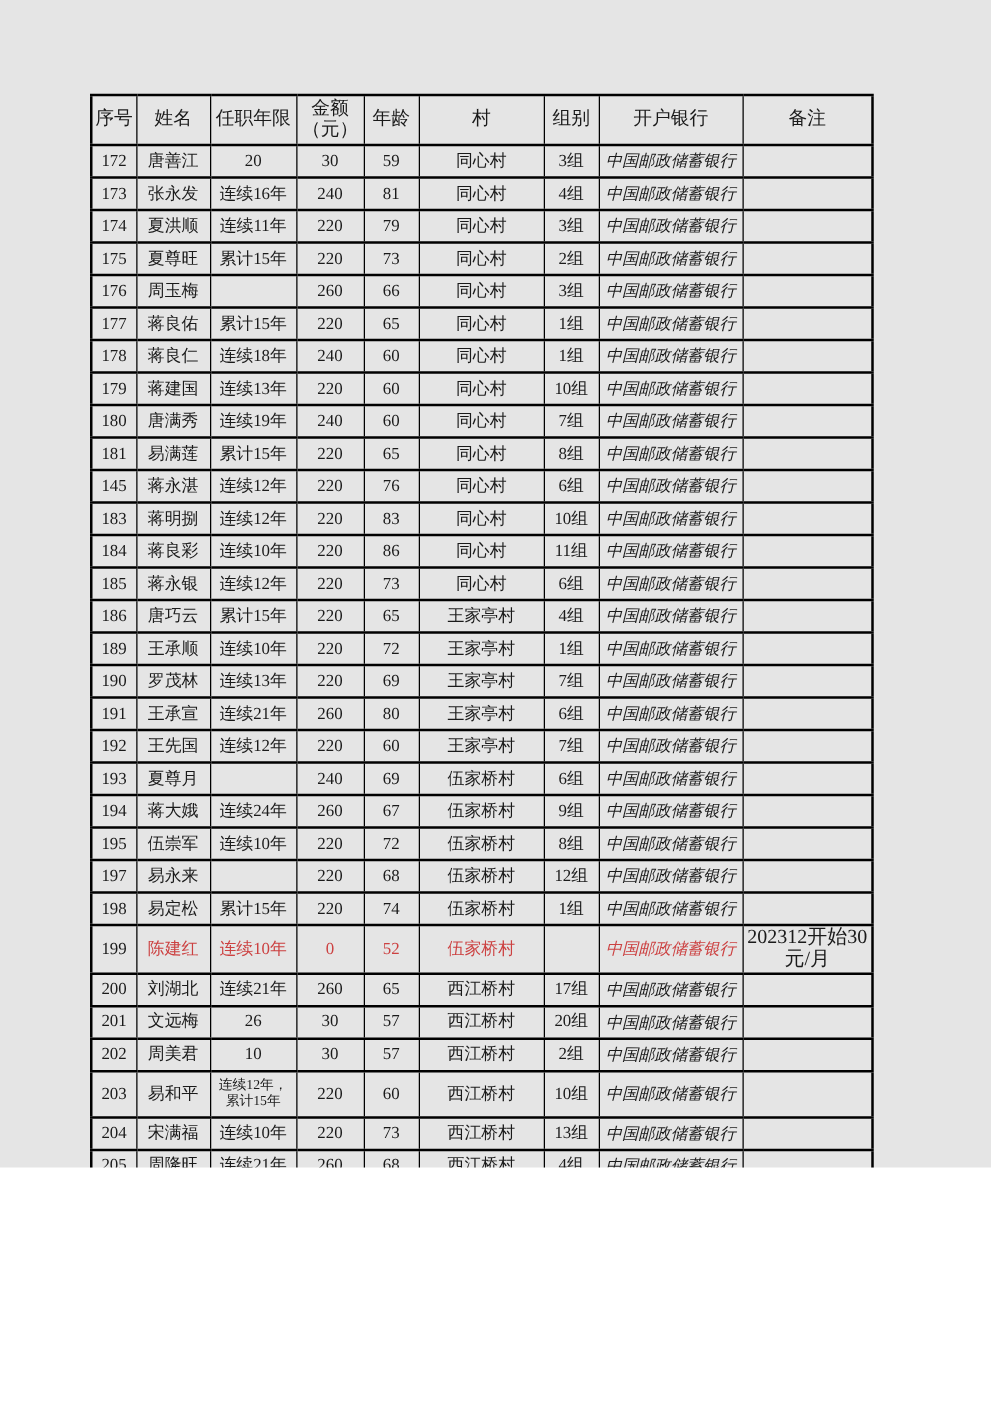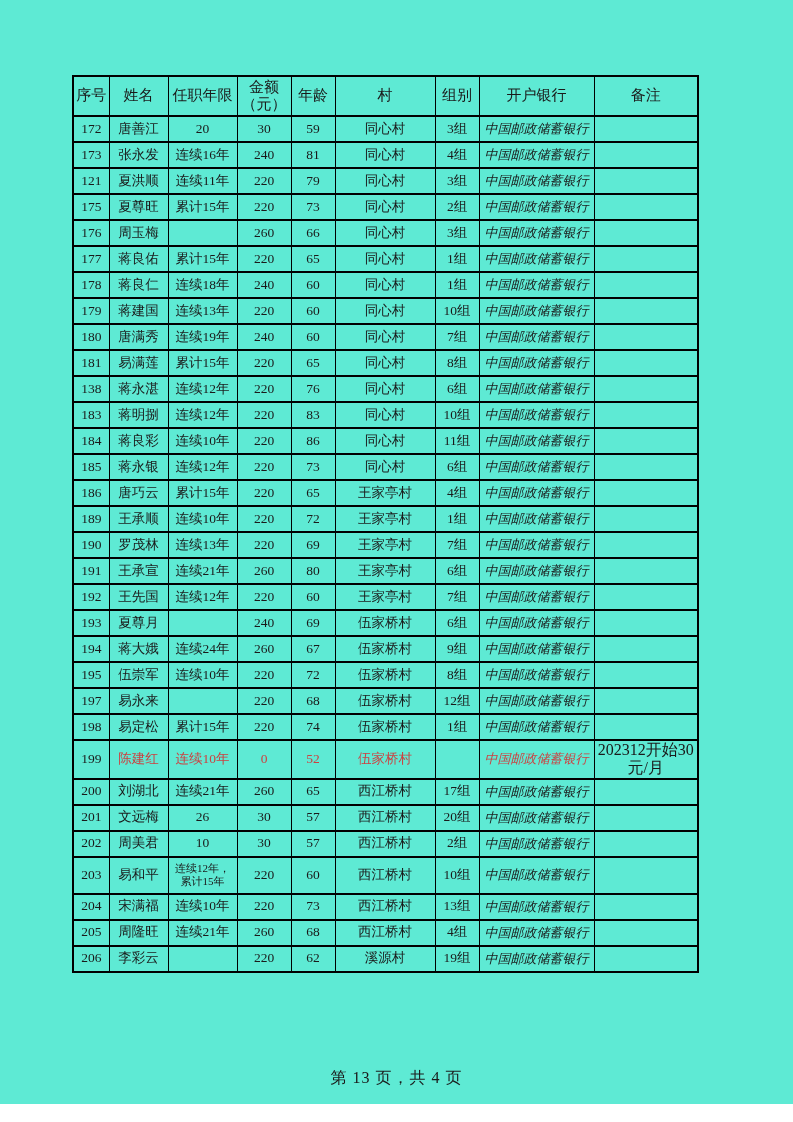--- a/index.html
+++ b/index.html
@@ -4,22 +4,22 @@
 <style>
   html, body { margin: 0; padding: 0; }
   body {
     background: #ffffff;
     font-family: "Liberation Serif", "DejaVu Serif", serif;
     color: #1a1a1a;
   }
   .page {
     position: relative;
     width: 793px;
-    height: 1104px;
-    background: #5eead4;
+    height: 934px;
+    background: #e5e5e5;
     overflow: hidden;
   }
   table.roster {
     position: absolute;
     left: 72px;
     top: 75px;
     border-collapse: collapse;
     table-layout: fixed;
     border: 2px solid #000;
   }
@@ -108,21 +108,21 @@
           <td class="cell-name">张永发</td>
           <td class="cell-tenure">连续16年</td>
           <td class="cell-amount">240</td>
           <td class="cell-age">81</td>
           <td class="cell-village">同心村</td>
           <td class="cell-group">4组</td>
           <td class="cell-bank">中国邮政储蓄银行</td>
           <td class="cell-remark"></td>
         </tr>
         <tr>
-          <td class="cell-no">121</td>
+          <td class="cell-no">174</td>
           <td class="cell-name">夏洪顺</td>
           <td class="cell-tenure">连续11年</td>
           <td class="cell-amount">220</td>
           <td class="cell-age">79</td>
           <td class="cell-village">同心村</td>
           <td class="cell-group">3组</td>
           <td class="cell-bank">中国邮政储蓄银行</td>
           <td class="cell-remark"></td>
         </tr>
         <tr>
@@ -196,21 +196,21 @@
           <td class="cell-name">易满莲</td>
           <td class="cell-tenure">累计15年</td>
           <td class="cell-amount">220</td>
           <td class="cell-age">65</td>
           <td class="cell-village">同心村</td>
           <td class="cell-group">8组</td>
           <td class="cell-bank">中国邮政储蓄银行</td>
           <td class="cell-remark"></td>
         </tr>
         <tr>
-          <td class="cell-no">138</td>
+          <td class="cell-no">145</td>
           <td class="cell-name">蒋永湛</td>
           <td class="cell-tenure">连续12年</td>
           <td class="cell-amount">220</td>
           <td class="cell-age">76</td>
           <td class="cell-village">同心村</td>
           <td class="cell-group">6组</td>
           <td class="cell-bank">中国邮政储蓄银行</td>
           <td class="cell-remark"></td>
         </tr>
         <tr>

